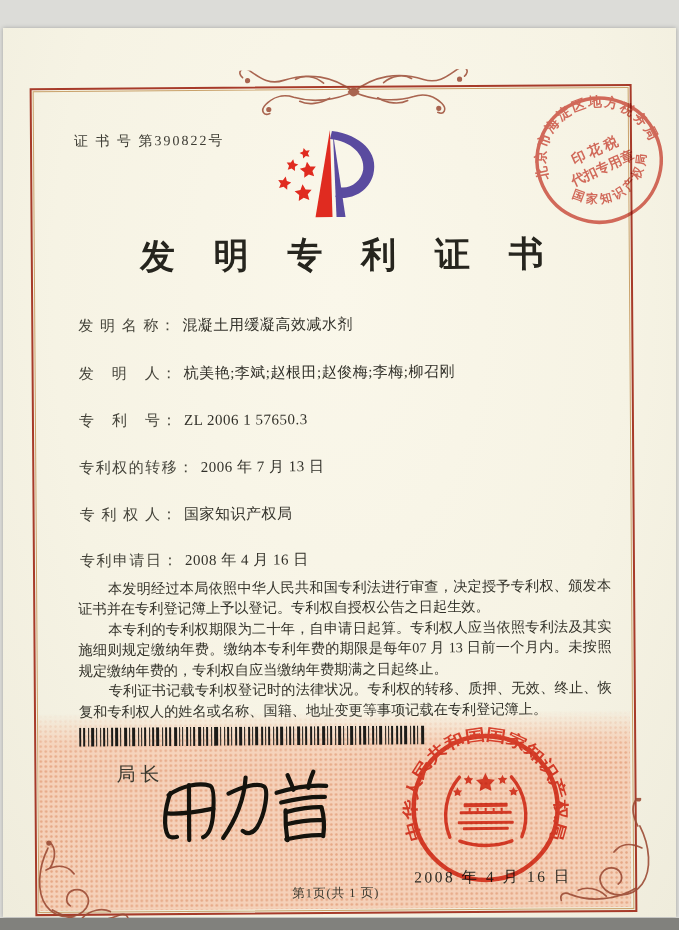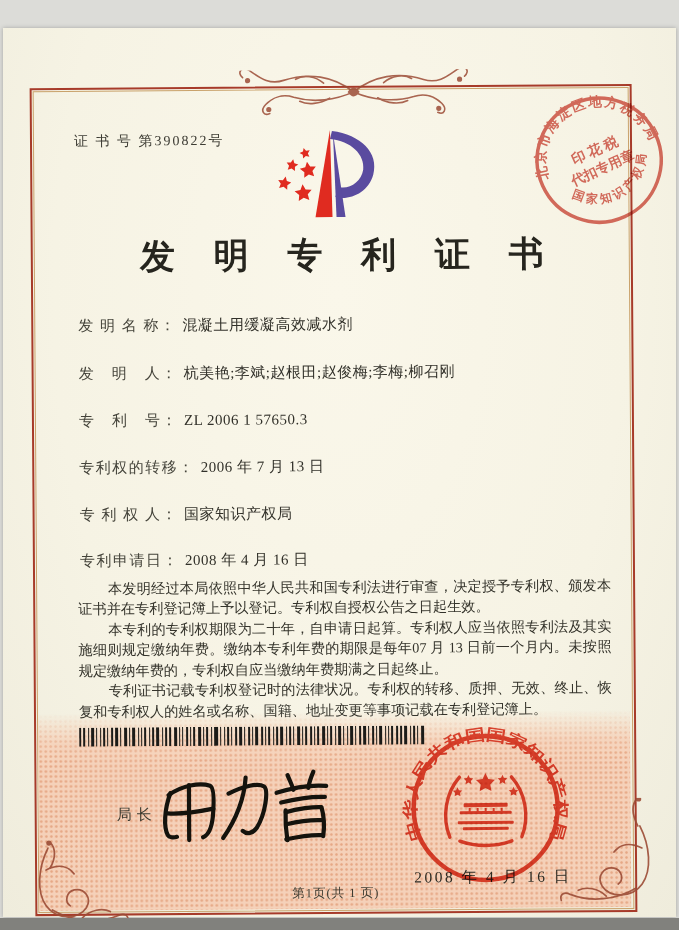--- a/index.html
+++ b/index.html
@@ -44,21 +44,21 @@
     text-indent:15px; 
   }
   .field{left:76px;font-size:15px;white-space:nowrap;}
   .field .lab{color:#45443b;letter-spacing:1.5px;}
   .field .val{color:#32312a;letter-spacing:.5px;margin-left:6px;}
   .body-text{
     left:74px;top:549px;width:533px;
     font-size:14.2px;line-height:1.44;color:#34332b;text-align:justify;
   }
   .body-text p{margin:0;text-indent:2.1em;}
-  .signer{left:111px;top:776px;font-size:15px;letter-spacing:5px;color:#3a392f;}
+  .signer{left:111px;top:732px;font-size:19px;letter-spacing:5px;color:#3a392f;}
   .issue-date{left:408px;top:840px;font-size:15.5px;letter-spacing:2.5px;color:#2c2b23;}
   .footer{left:0;right:14px;top:857px;text-align:center;font-size:12.5px;letter-spacing:1px;color:#3c3b31;}
   .seal-svg{mix-blend-mode:multiply;}
   .sr-only{position:absolute;width:1px;height:1px;overflow:hidden;clip:rect(0 0 0 0);white-space:nowrap;}
 </style>
 </head>
 <body>
 
 <div class="scan">
   <div class="paper">

